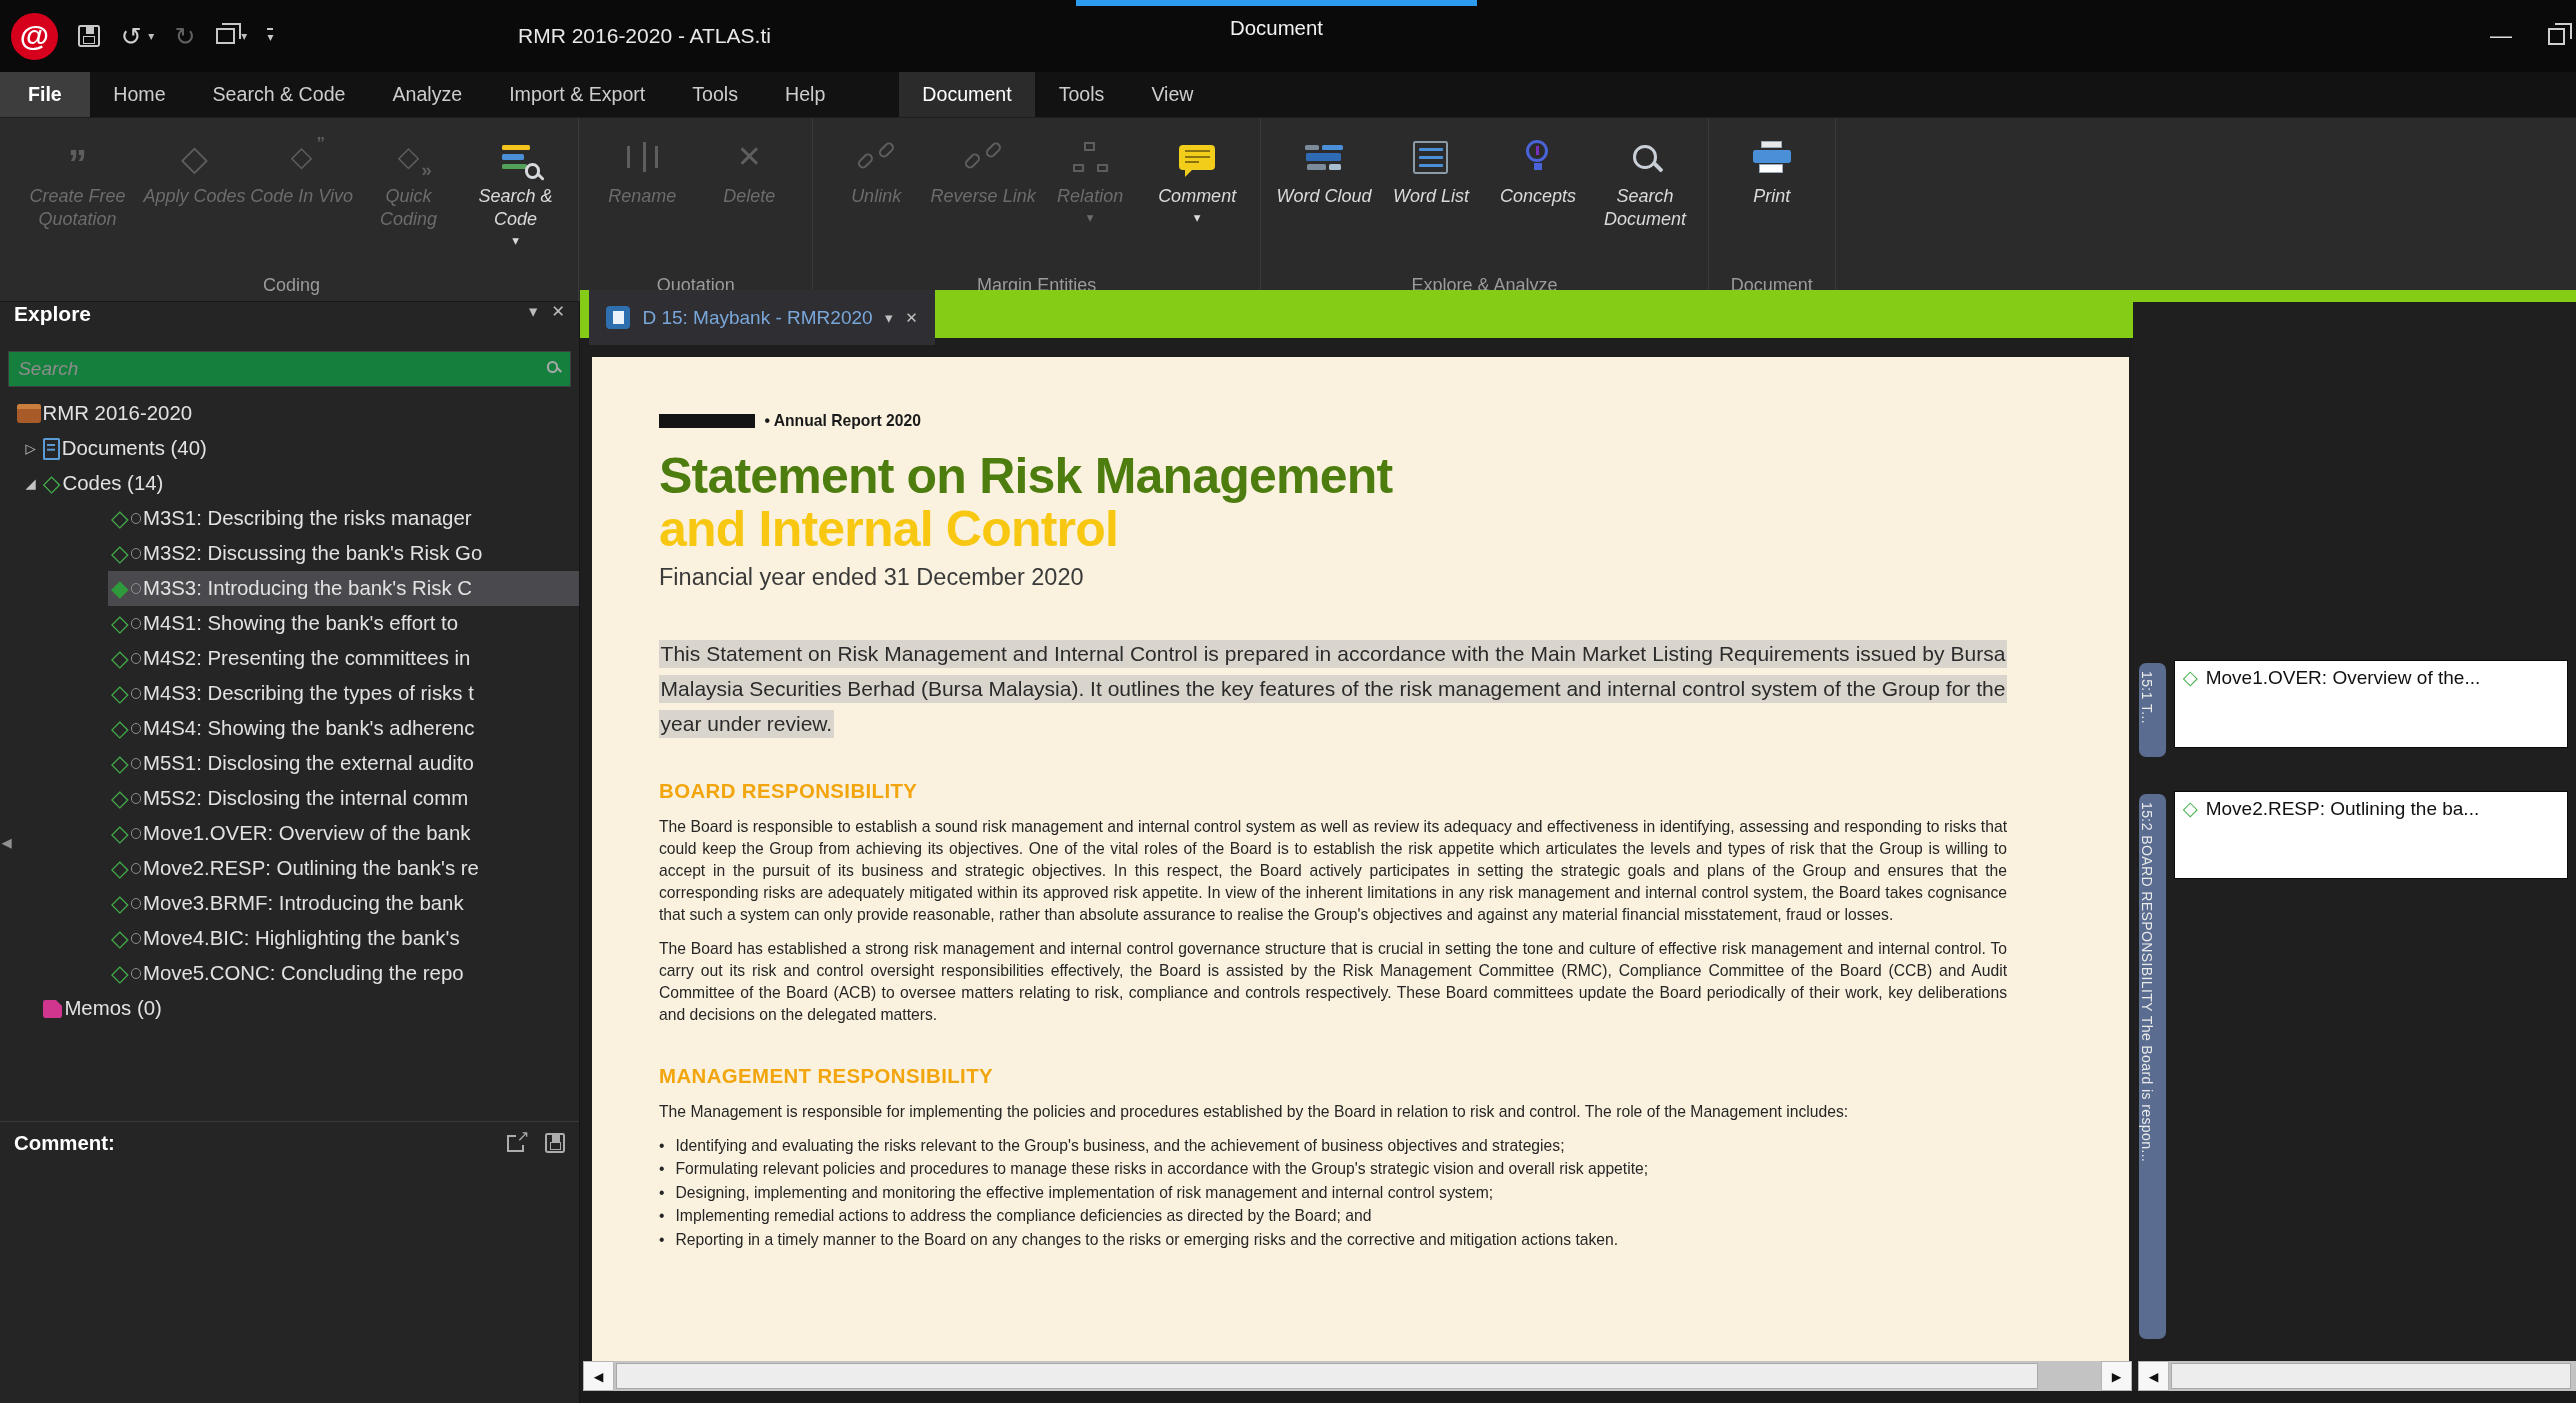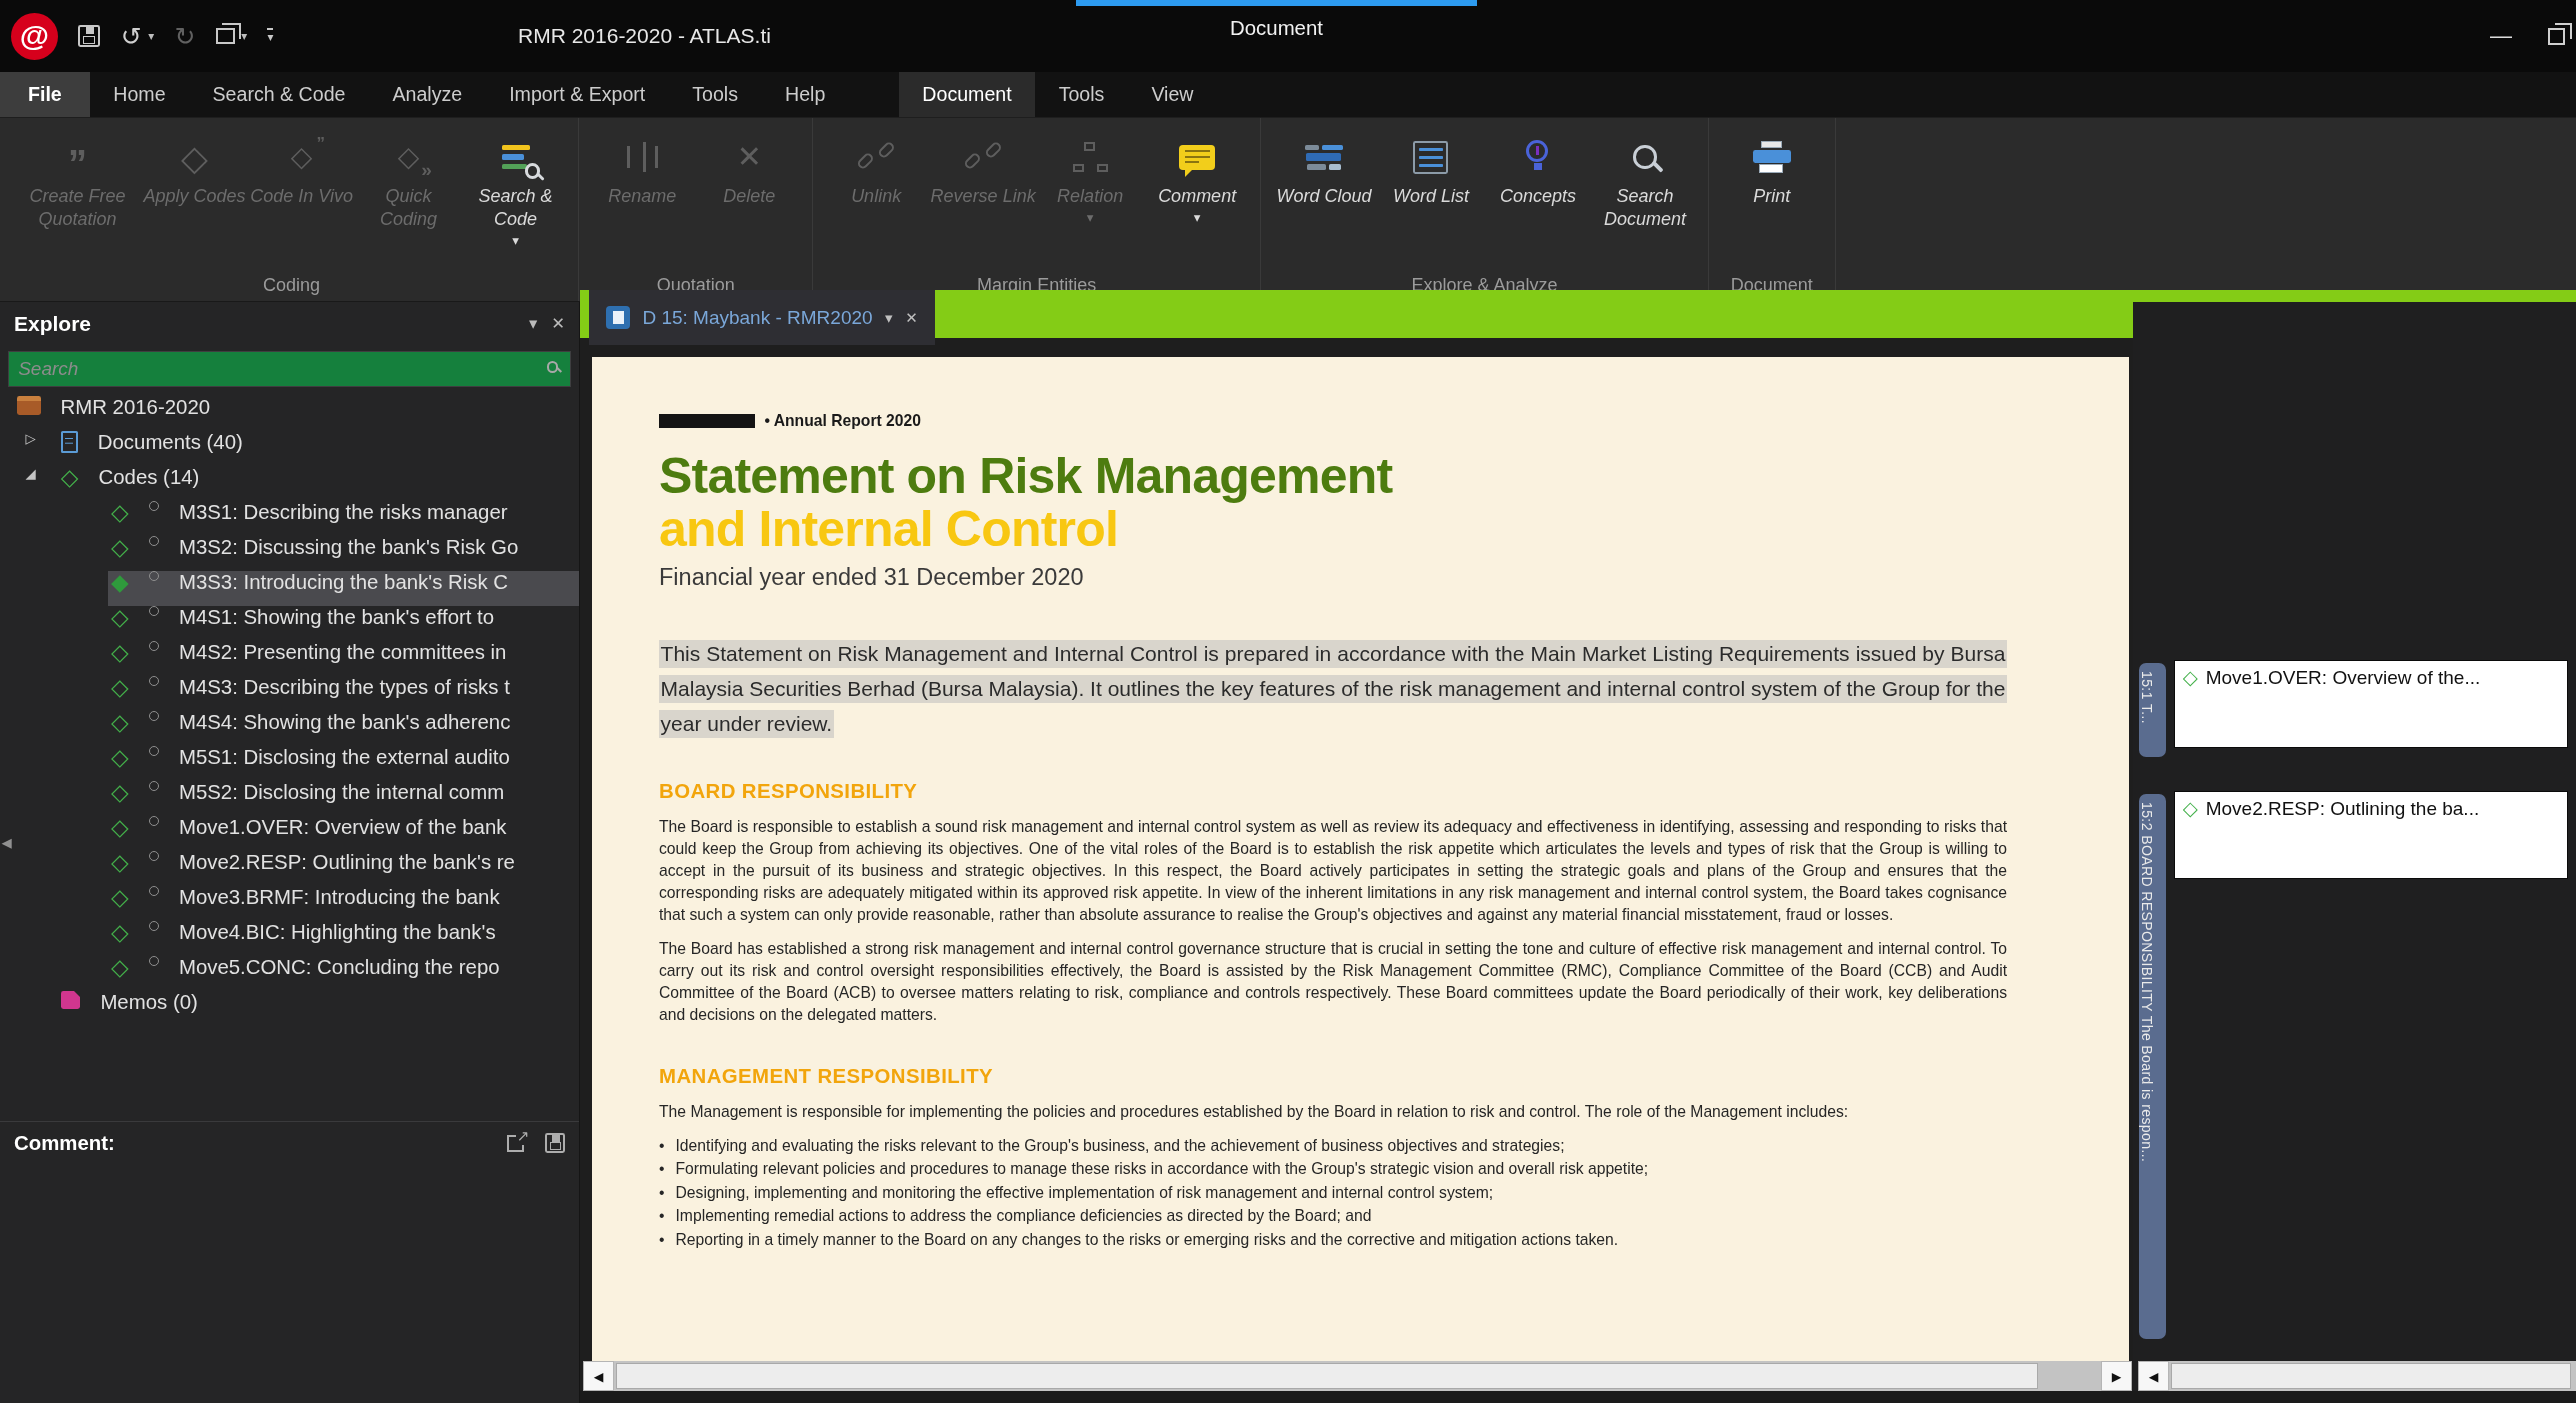--- a/index.html
+++ b/index.html
@@ -108,30 +108,30 @@
   .bulb i{position:absolute;left:7px;top:3.9px;width:2.4px;height:8.6px;background:#7B2FBE;}
   .mag2{width:23.5px;height:23.5px;border:3.9px solid #C9CFD6;border-radius:50%;position:relative;}
   .mag2::after{content:"";position:absolute;width:11.8px;height:3.9px;background:#C9CFD6;transform:rotate(45deg);right:-10.2px;bottom:-3.1px;border-radius:1.6px;}
   .prn{position:relative;width:38px;height:33px;}
   .prn .paper{position:absolute;top:0;left:7.8px;width:21px;height:7.8px;background:#E8E8E8;border:1.6px solid #9AAAB8;}
   .prn .pbody{position:absolute;top:9.4px;left:0;width:38px;height:13.3px;background:#4A90D9;border-radius:2.4px;}
   .prn .pout{position:absolute;top:23px;left:6.3px;width:24px;height:9.4px;background:#FFFFFF;border:1.6px solid #9AAAB8;}
 
   
   .explore{position:absolute;left:0;top:302px;width:580px;height:1102px;background:#252526;border-right:1.6px solid #151515;}
-  .explore-head{position:absolute;left:0;top:0;width:100%;height:43px;display:flex;align-items:center;padding:0 14px;gap:14px;}
+  .explore-head{position:absolute;left:0;top:0;width:100%;height:43px;display:flex;padding:0 14px;gap:14px;}
   .explore-title{flex:1;font-size:21px;font-weight:bold;color:#FFFFFF;}
   .head-ic{color:#BBBBBB;font-size:16.5px;}
   .search-wrap{position:absolute;left:7.8px;top:49px;width:563px;height:36px;}
   .search-input{width:100%;height:100%;background:#15803d;border:0.8px solid #3E3E40;color:#DDDDDD;font-size:19px;padding:0 36px 0 9.4px;font-family:"Liberation Sans",sans-serif;}
   .search-input::placeholder{color:#8C8C8C;font-style:italic;}
   .smag{position:absolute;right:12.5px;top:10.2px;width:11.8px;height:11.8px;border:2.4px solid #A8A8A8;border-radius:50%;}
   .smag::after{content:"";position:absolute;width:6.3px;height:2.4px;background:#A8A8A8;transform:rotate(45deg);right:-5.5px;bottom:-0.8px;}
   .tree{position:absolute;left:0;top:94px;width:100%;}
-  .trow{height:35px;display:flex;align-items:flex-start;gap:20px;white-space:nowrap;overflow:hidden;cursor:pointer;}
+  .trow{height:35px;display:flex;align-items:center;gap:2px;white-space:nowrap;overflow:hidden;cursor:pointer;}
   .trow .tlabel{font-size:20.4px;color:#E2E2E2;}
   .lvl0{padding-left:17px;}
   .lvl1{padding-left:20.4px;}
   .lvl2{padding-left:111px;}
   .trow.selected{background:linear-gradient(to right,transparent 108px,#4A4A4E 108px);}
   .exp{width:20.4px;font-size:13.3px;color:#C4C4C4;flex:none;text-align:center;}
   .proj{width:23.5px;height:19px;background:#A85B28;border-radius:2.4px;border-top:5.5px solid #C9803E;flex:none;}
   .docp{width:17px;height:22px;border:2.4px solid #5B9BD5;border-radius:1.6px;position:relative;flex:none;}
   .docp::after{content:"";position:absolute;left:2.4px;top:4.7px;right:2.4px;height:1.6px;background:#5B9BD5;box-shadow:0 4.7px 0 #5B9BD5;}
   .tdia{font-size:23px;line-height:1;color:#43B04A;flex:none;}

